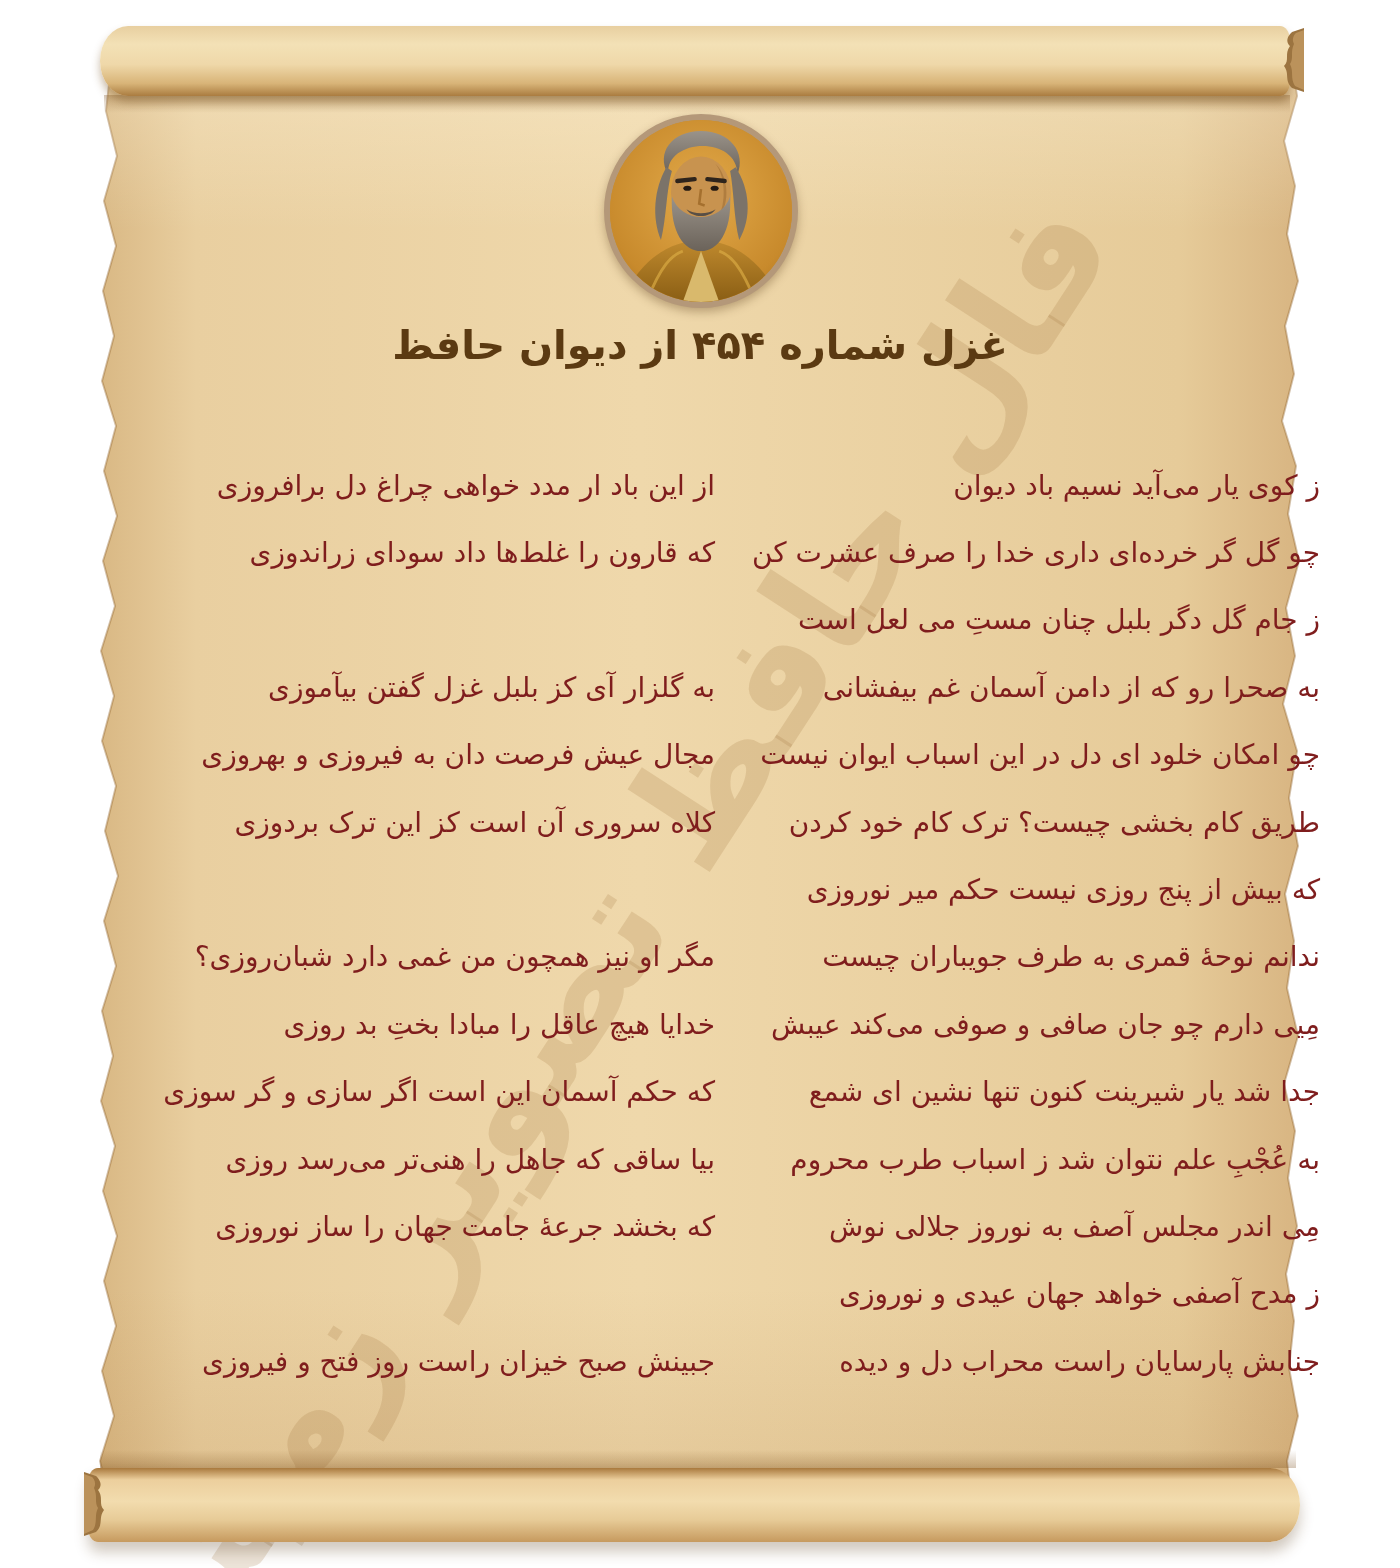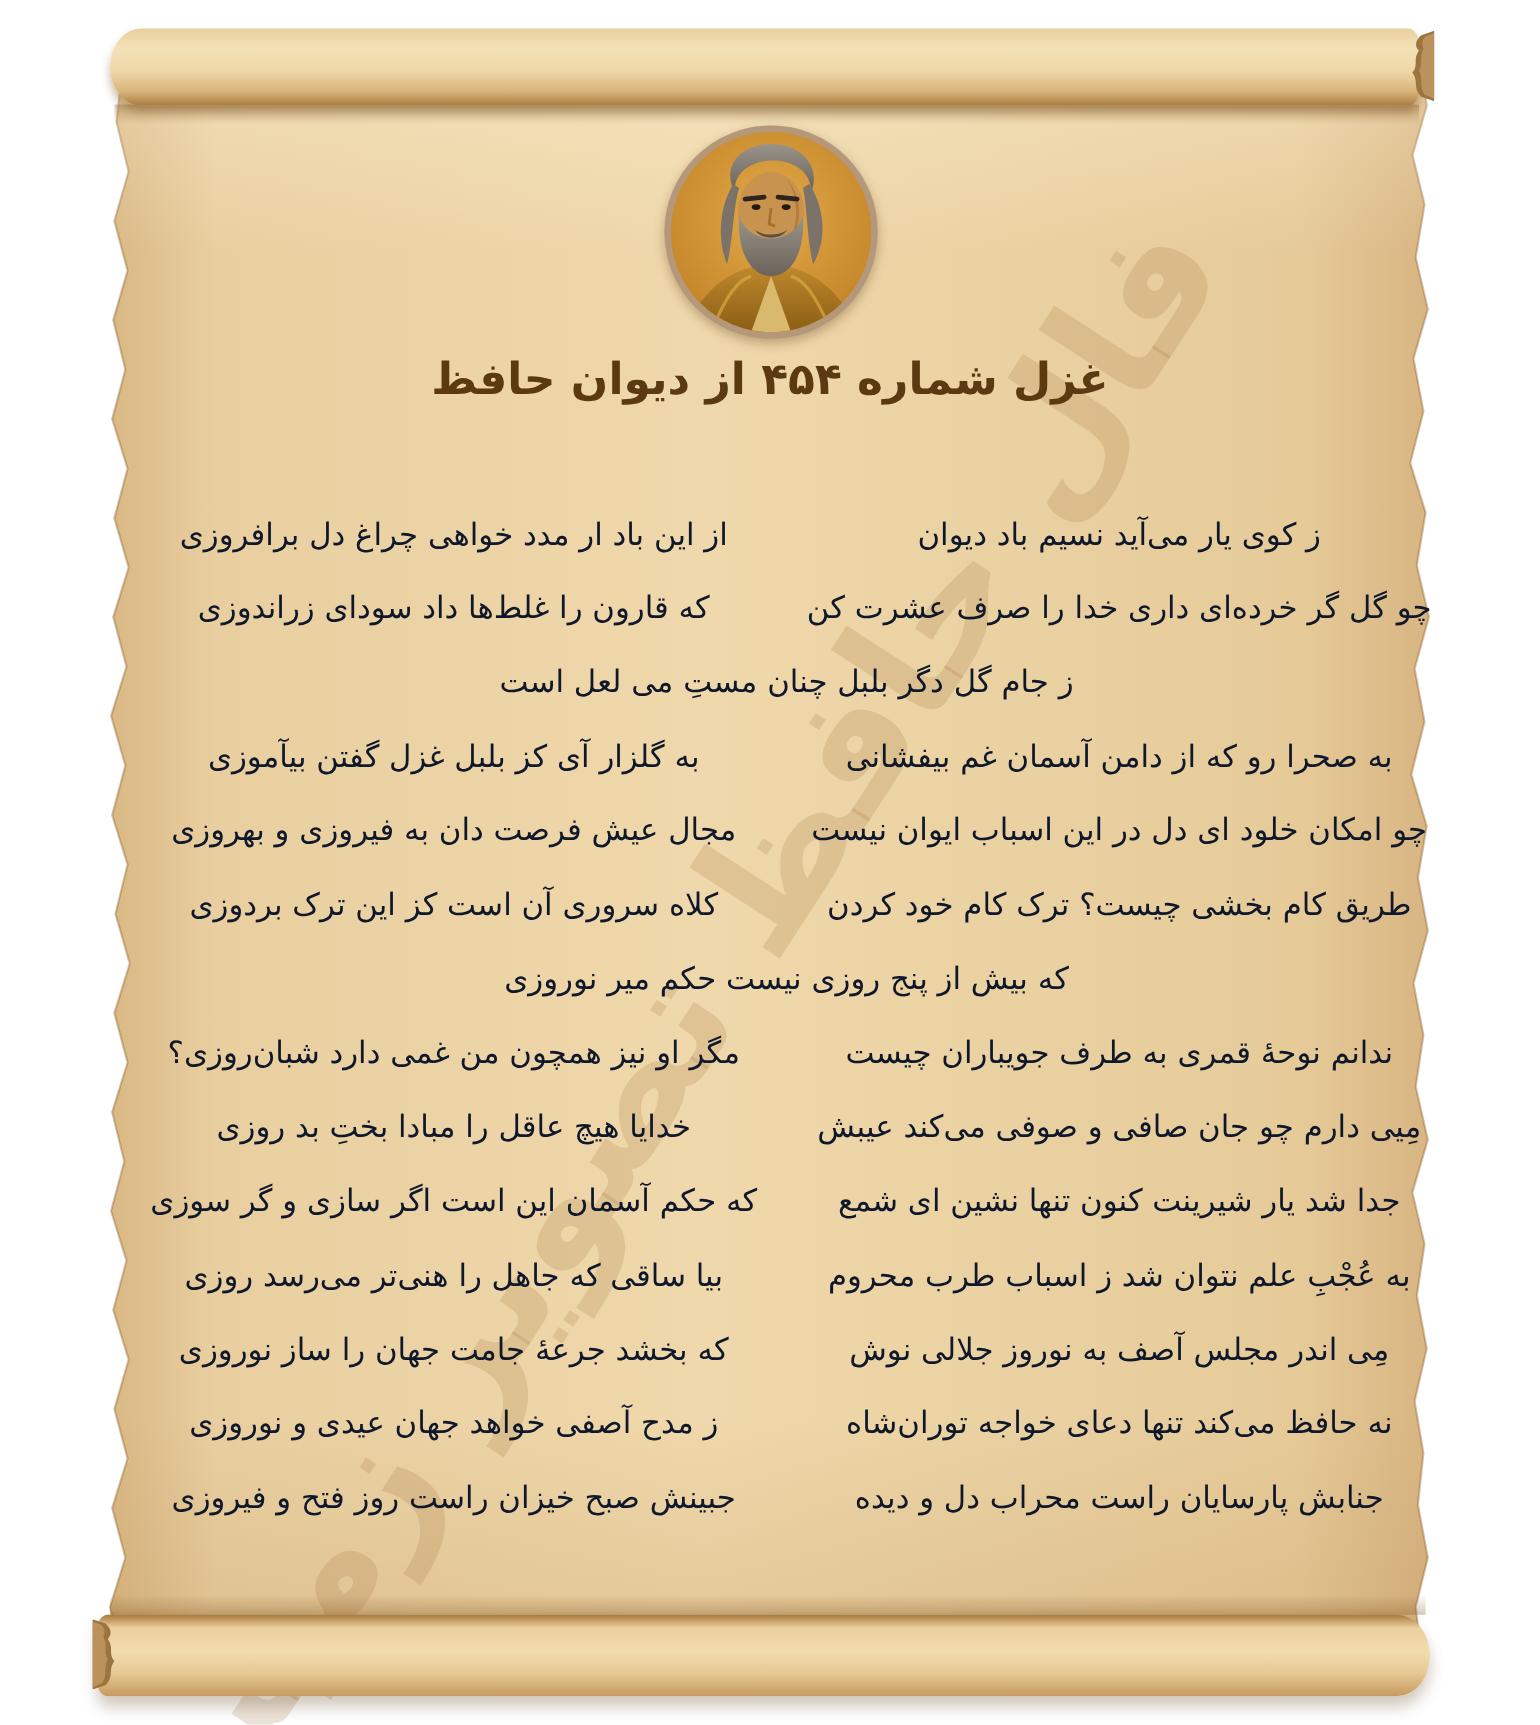--- a/index.html
+++ b/index.html
@@ -27,21 +27,21 @@
   }
   .portrait svg{display:block;width:100%;height:100%;}
   
   .title{
     position:absolute;left:0;top:322px;width:100%;z-index:2;
     text-align:center;font-size:40px;font-weight:700;color:#5b3a12;
   }
   
   .poem{position:absolute;left:110px;top:452px;width:1210px;z-index:2;}
   .couplet{display:flex;height:67.4px;align-items:center;}
-  .hemistich{flex:1;text-align:center;font-size:28px;color:#0f172a;line-height:1;}
+  .hemistich{flex:1;text-align:right;font-size:28px;color:#7f1d1d;line-height:1;}
   
   .roll{position:absolute;z-index:3;}
   .roll-top{
     left:100px;top:26px;width:1190px;height:70px;
     border-radius:28px 10px 10px 28px / 35px 14px 14px 35px;
     background:linear-gradient(180deg,#e8cfa0 0%,#f3e1b6 26%,#efd8a9 55%,#d8b478 82%,#aa7c40 100%);
     box-shadow:0 6px 9px rgba(110,70,20,.38);
   }
   .roll-bottom{
     left:88px;top:1468px;width:1212px;height:74px;
@@ -173,21 +173,20 @@
       </div>
       <div class="couplet">
         <div class="hemistich">به عُجْبِ علم نتوان شد ز اسباب طرب محروم</div>
         <div class="hemistich">بیا ساقی که جاهل را هنی‌تر می‌رسد روزی</div>
       </div>
       <div class="couplet">
         <div class="hemistich">مِی اندر مجلس آصف به نوروز جلالی نوش</div>
         <div class="hemistich">که بخشد جرعهٔ جامت جهان را ساز نوروزی</div>
       </div>
       <div class="couplet">
-        <div class="hemistich">نه حافظ می‌کند تنها دعای خواجه توران‌شاه</div>
         <div class="hemistich">ز مدح آصفی خواهد جهان عیدی و نوروزی</div>
       </div>
       <div class="couplet">
         <div class="hemistich">جنابش پارسایان راست محراب دل و دیده</div>
         <div class="hemistich">جبینش صبح خیزان راست روز فتح و فیروزی</div>
       </div>
     </div>
 
   <div class="roll roll-top"></div>
   <div class="roll roll-bottom"></div>

